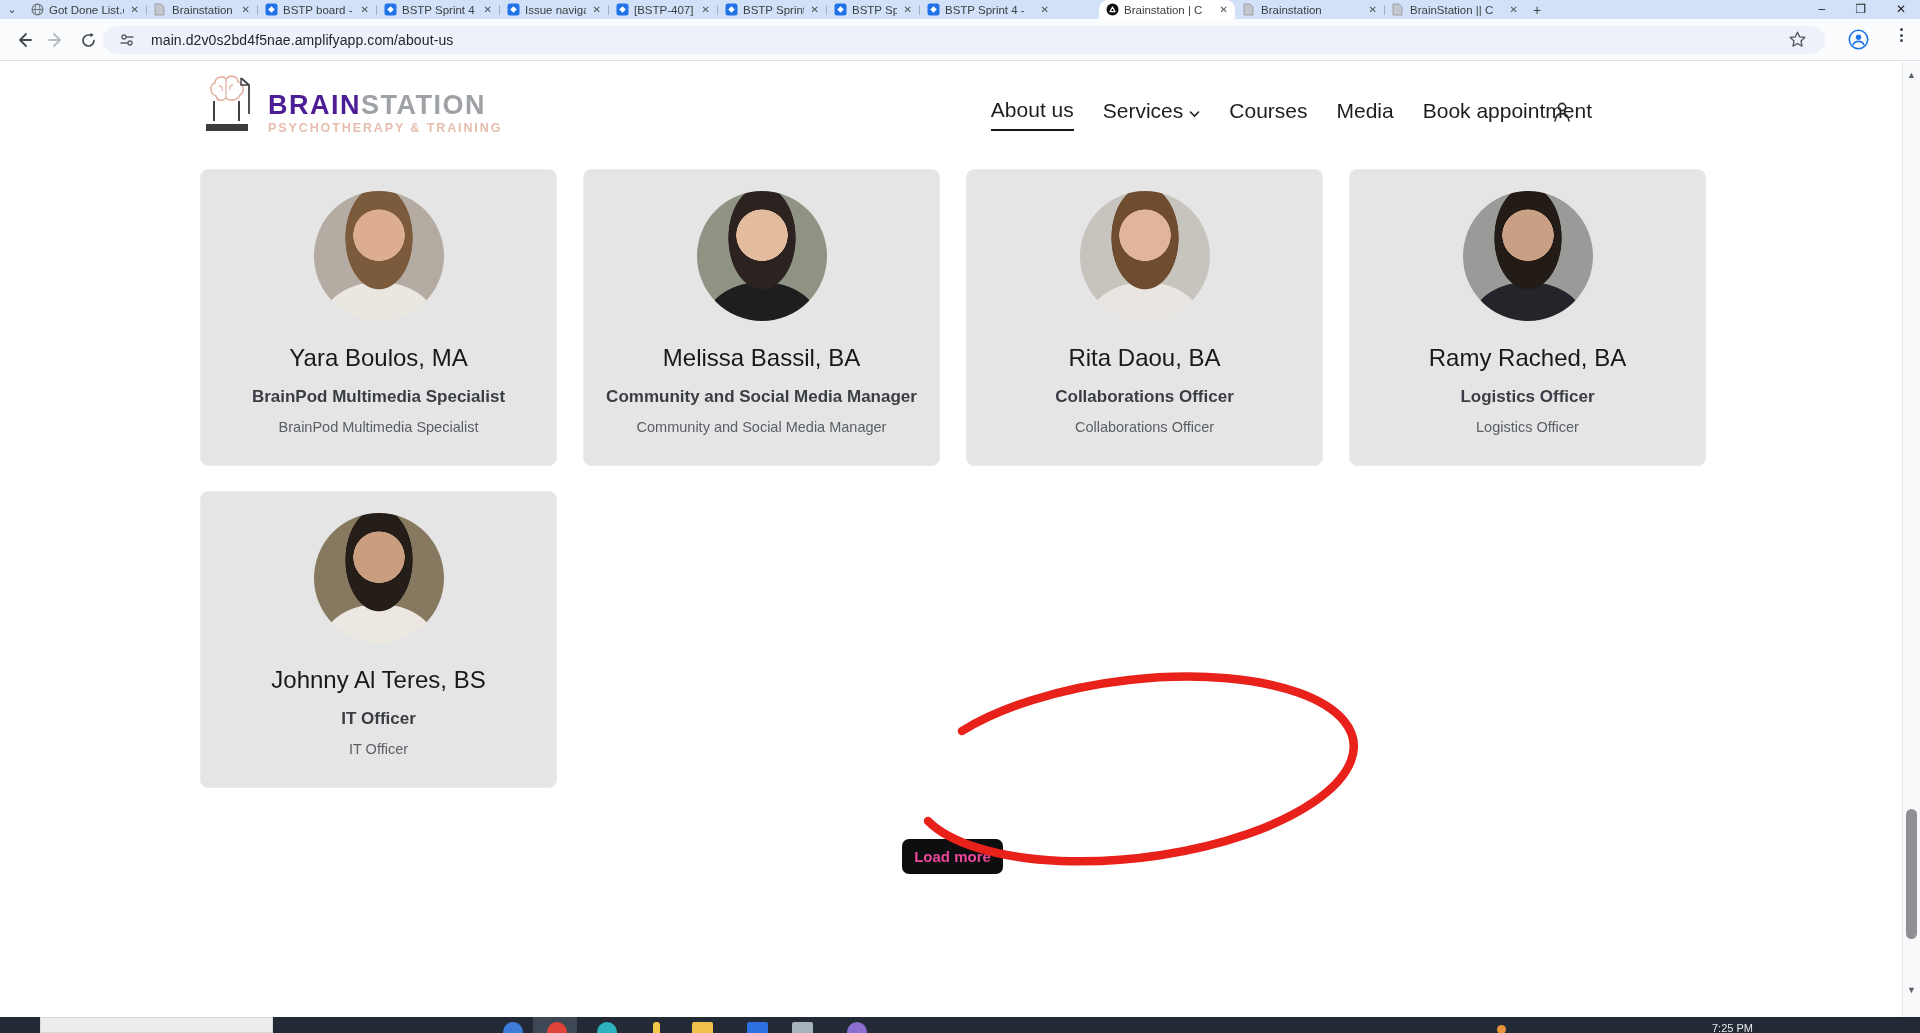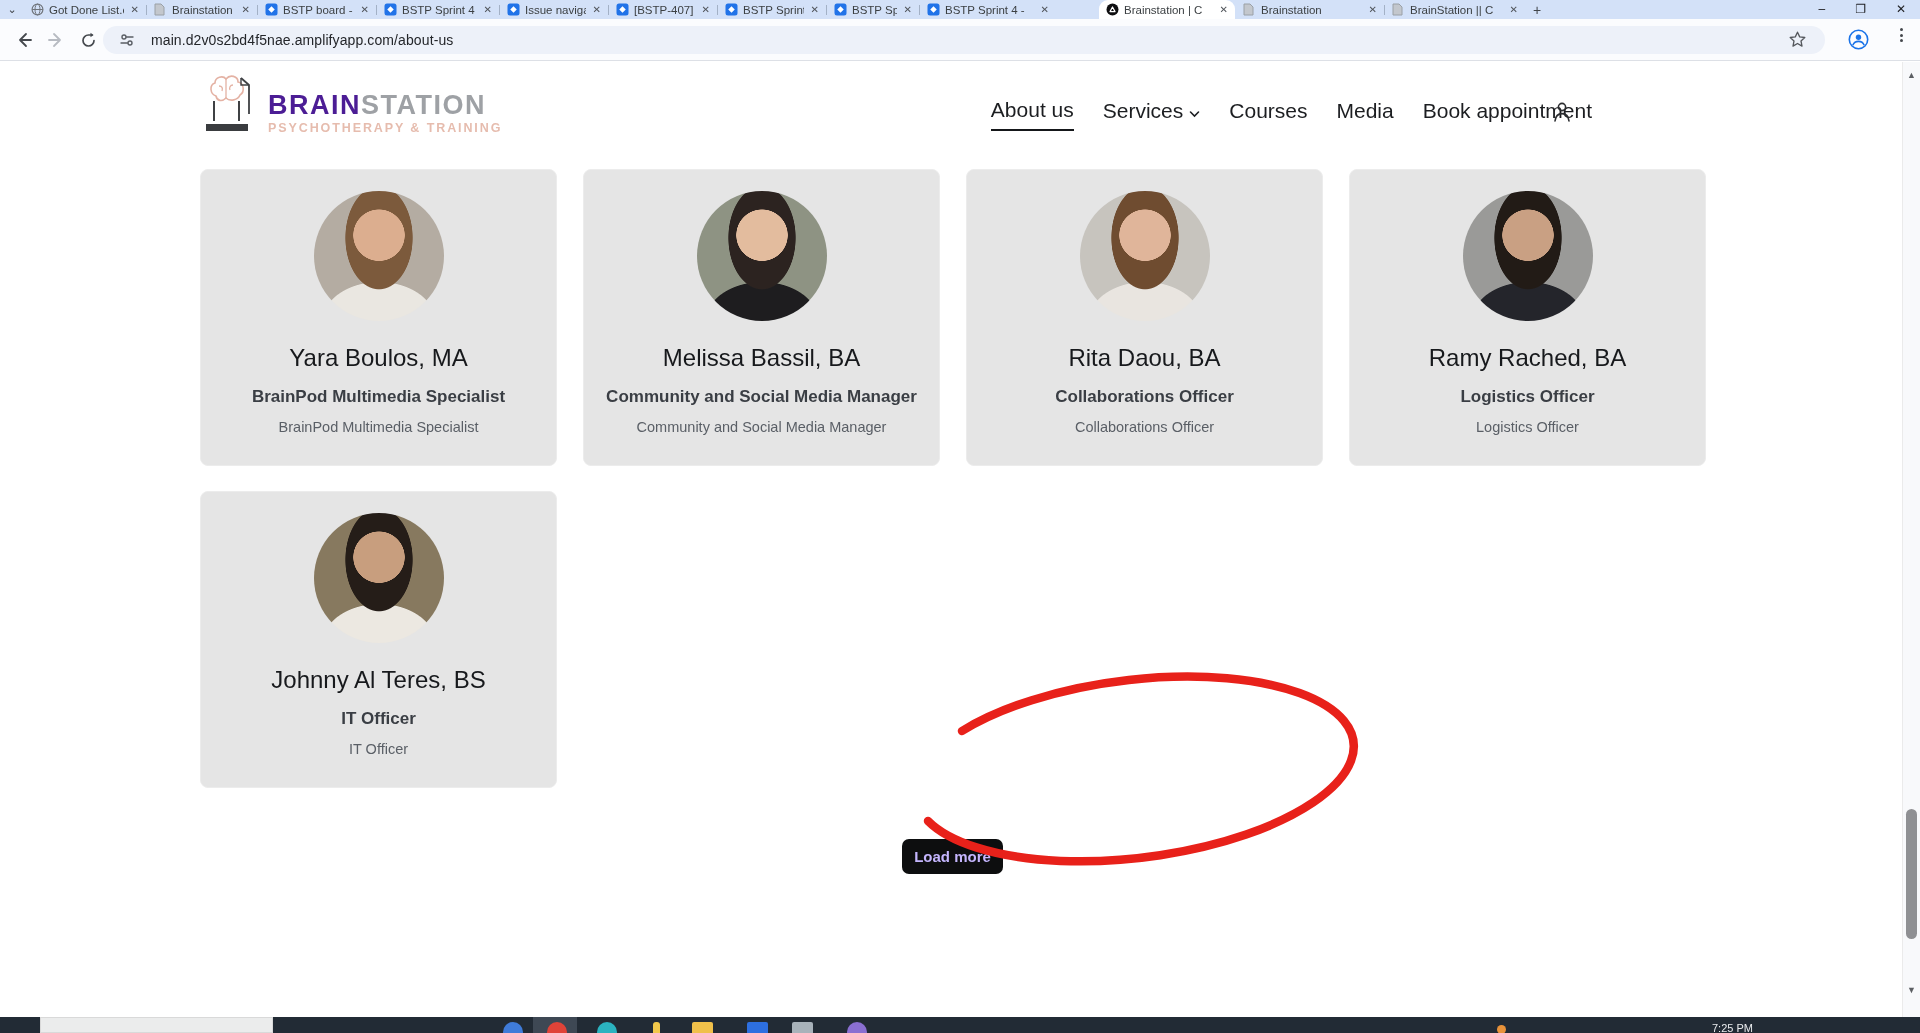--- a/index.html
+++ b/index.html
@@ -46,21 +46,21 @@
   .nav-item.active { border-bottom:2px solid #15171a; }
   .acctbtn { position:absolute; right:330px; top:39px; }
 
   .grid { position:absolute; left:200px; top:107px; display:grid; grid-template-columns:repeat(4,357px); gap:25px 26px; }
   .card { width:357px; height:297px; background:#e5e5e5; border:1px solid #ececec; border-radius:8px; position:relative; }
   .avatar { position:absolute; left:113px; top:21px; width:130px; height:130px; border-radius:50%; overflow:hidden; }
   .cname { position:absolute; left:0; top:174px; width:100%; text-align:center; font-size:24px; color:#17191c; }
   .crole { position:absolute; left:0; top:217px; width:100%; text-align:center; font-size:17px; font-weight:bold; color:#3a3e44; }
   .csub  { position:absolute; left:0; top:249px; width:100%; text-align:center; font-size:14.5px; color:#5a5f66; }
 
-  .loadmore { position:absolute; left:902px; top:777px; width:101px; height:35px; background:#0d0e0f; color:#c4b5fd; border:none; border-radius:7px; font-size:15px; font-weight:bold; font-family:"Liberation Sans", sans-serif; }
+  .loadmore { position:absolute; left:902px; top:777px; width:101px; height:35px; background:#0d0e0f; color:#ec4899; border:none; border-radius:7px; font-size:15px; font-weight:bold; font-family:"Liberation Sans", sans-serif; }
 
   .annotation { position:absolute; left:0; top:0; width:1920px; height:1033px; pointer-events:none; }
 
   
   .vscrollbar { position:absolute; right:0; top:62px; width:18px; height:955px; background:#f8f9fb; border-left:1px solid #ebebeb; }
   .sb-arrow { position:absolute; left:0; width:100%; text-align:center; font-size:9px; color:#5c5f63; }
   .sb-thumb { position:absolute; left:3px; top:747px; width:11px; height:130px; background:#8f9093; border-radius:6px; }
 
   
   .taskbar { position:absolute; left:0; top:1017px; width:1920px; height:16px; background:#222b35; overflow:hidden; }

